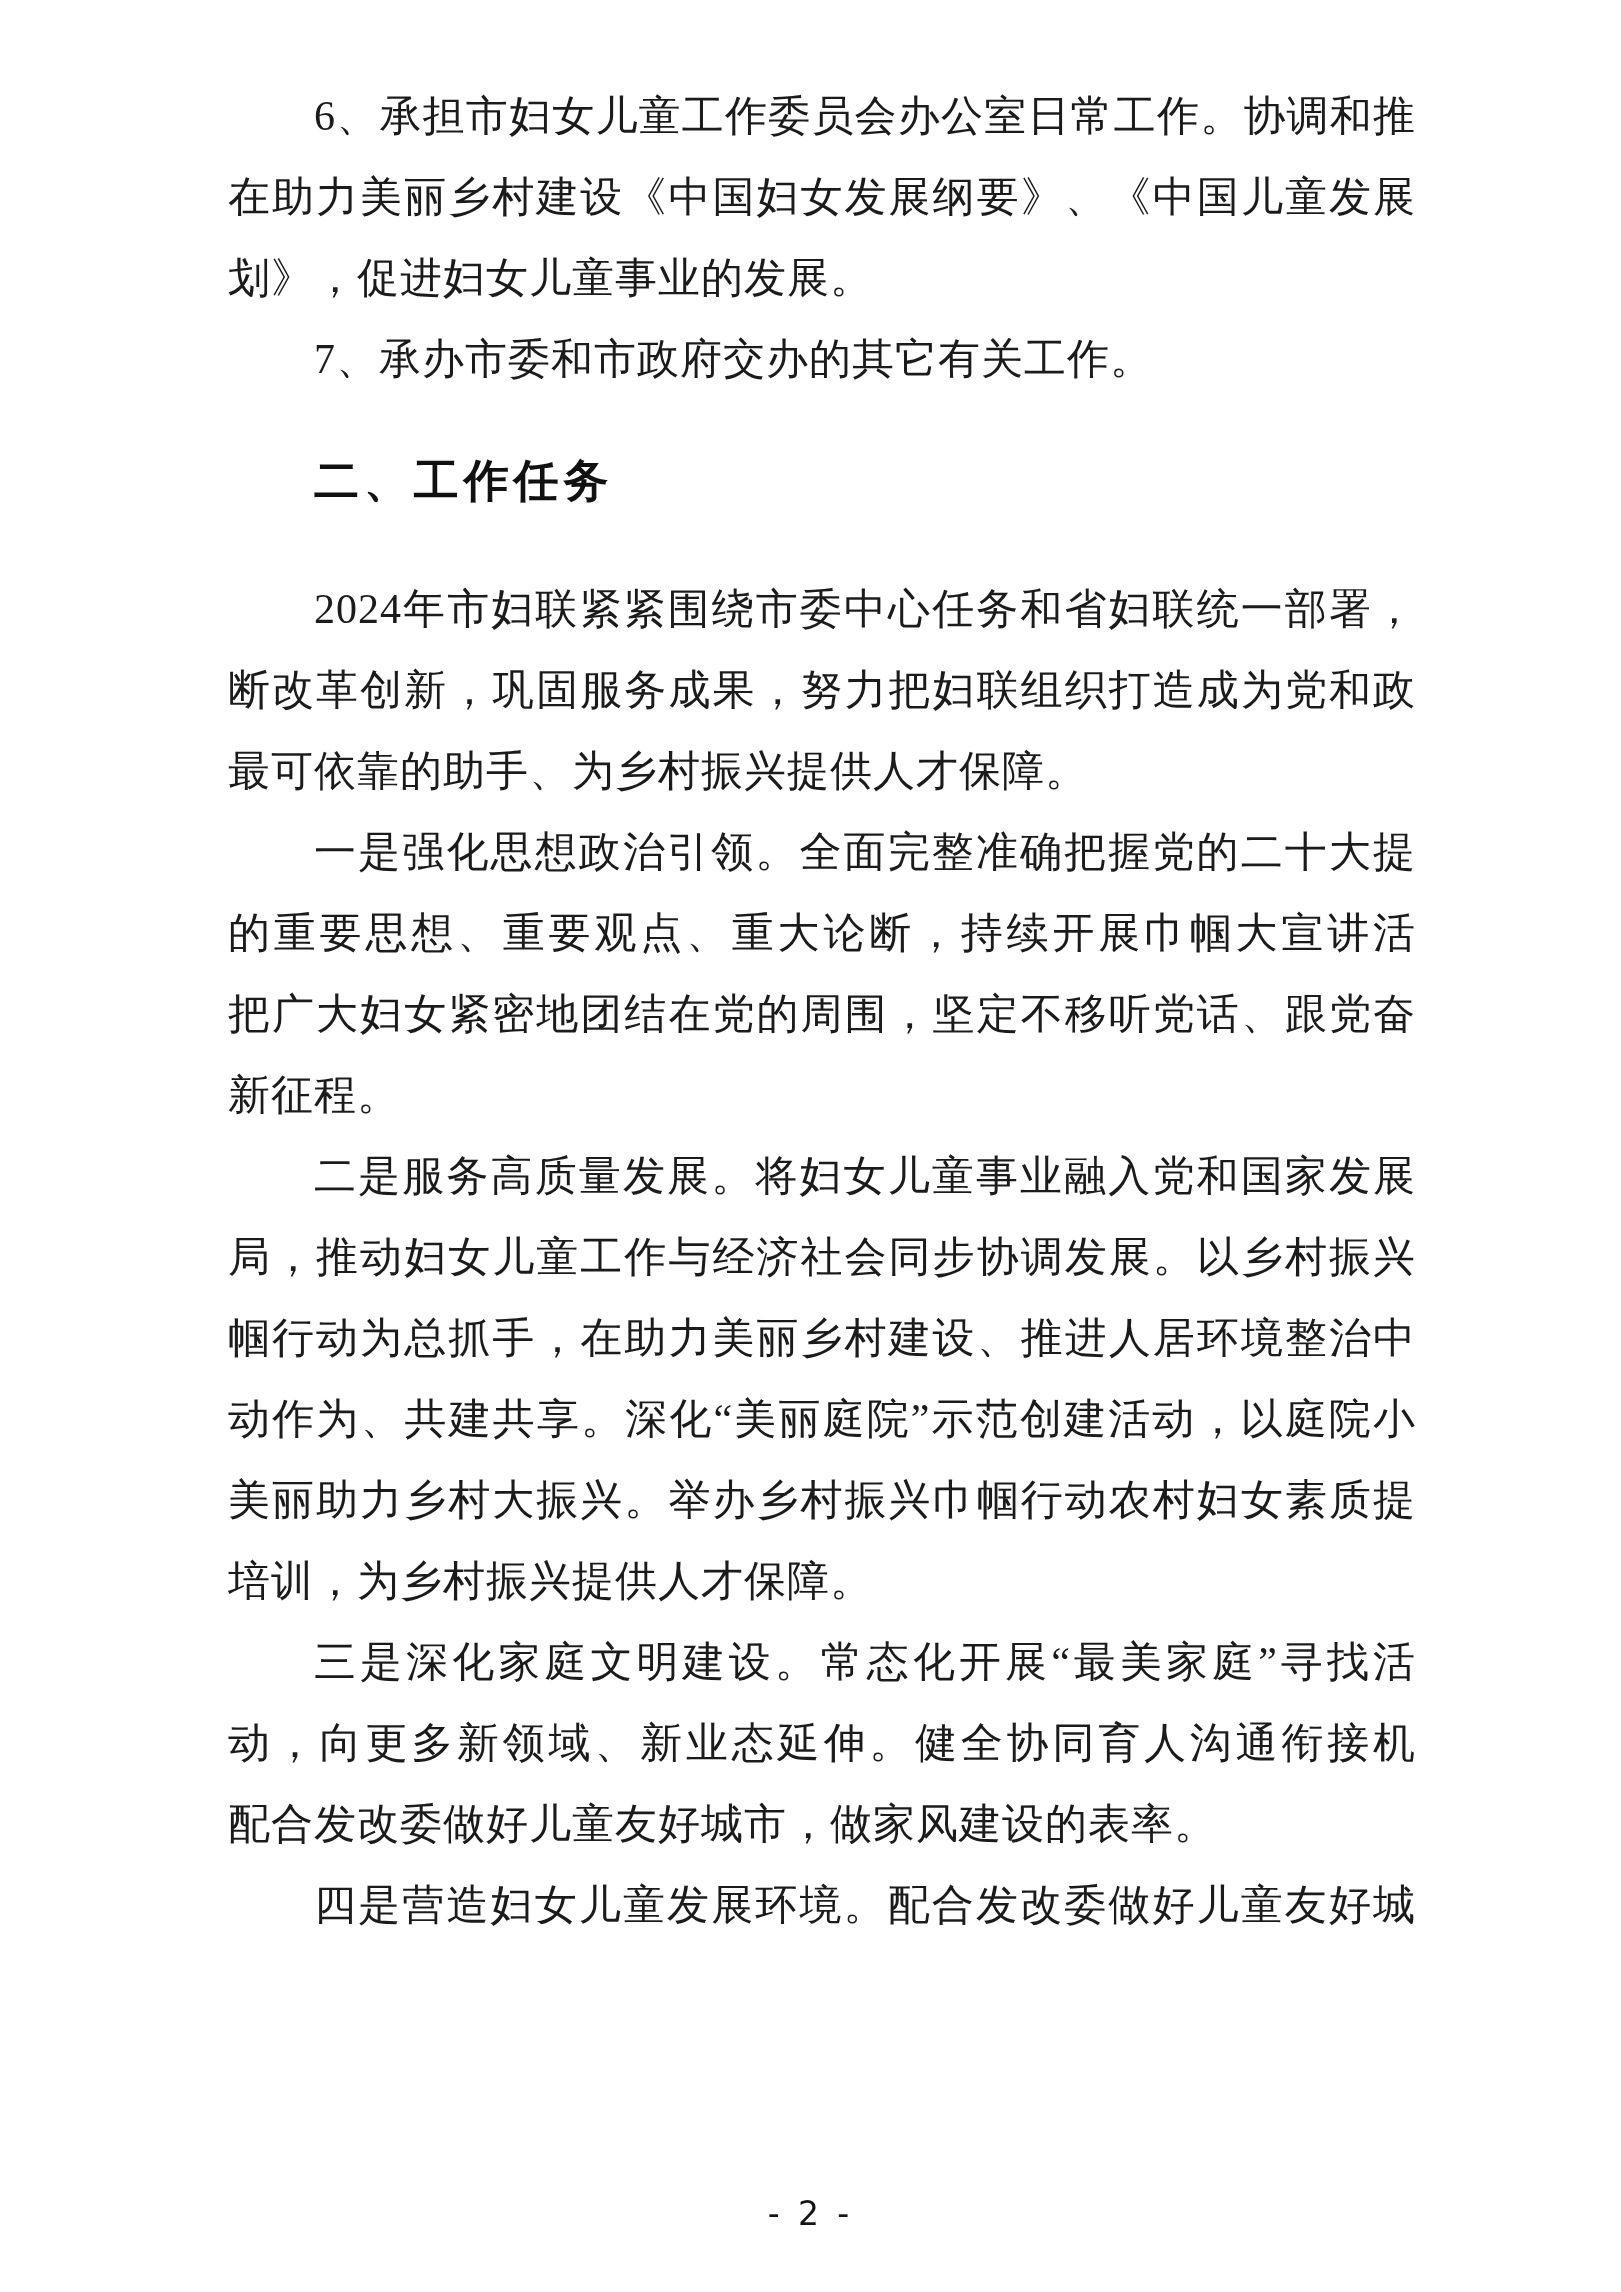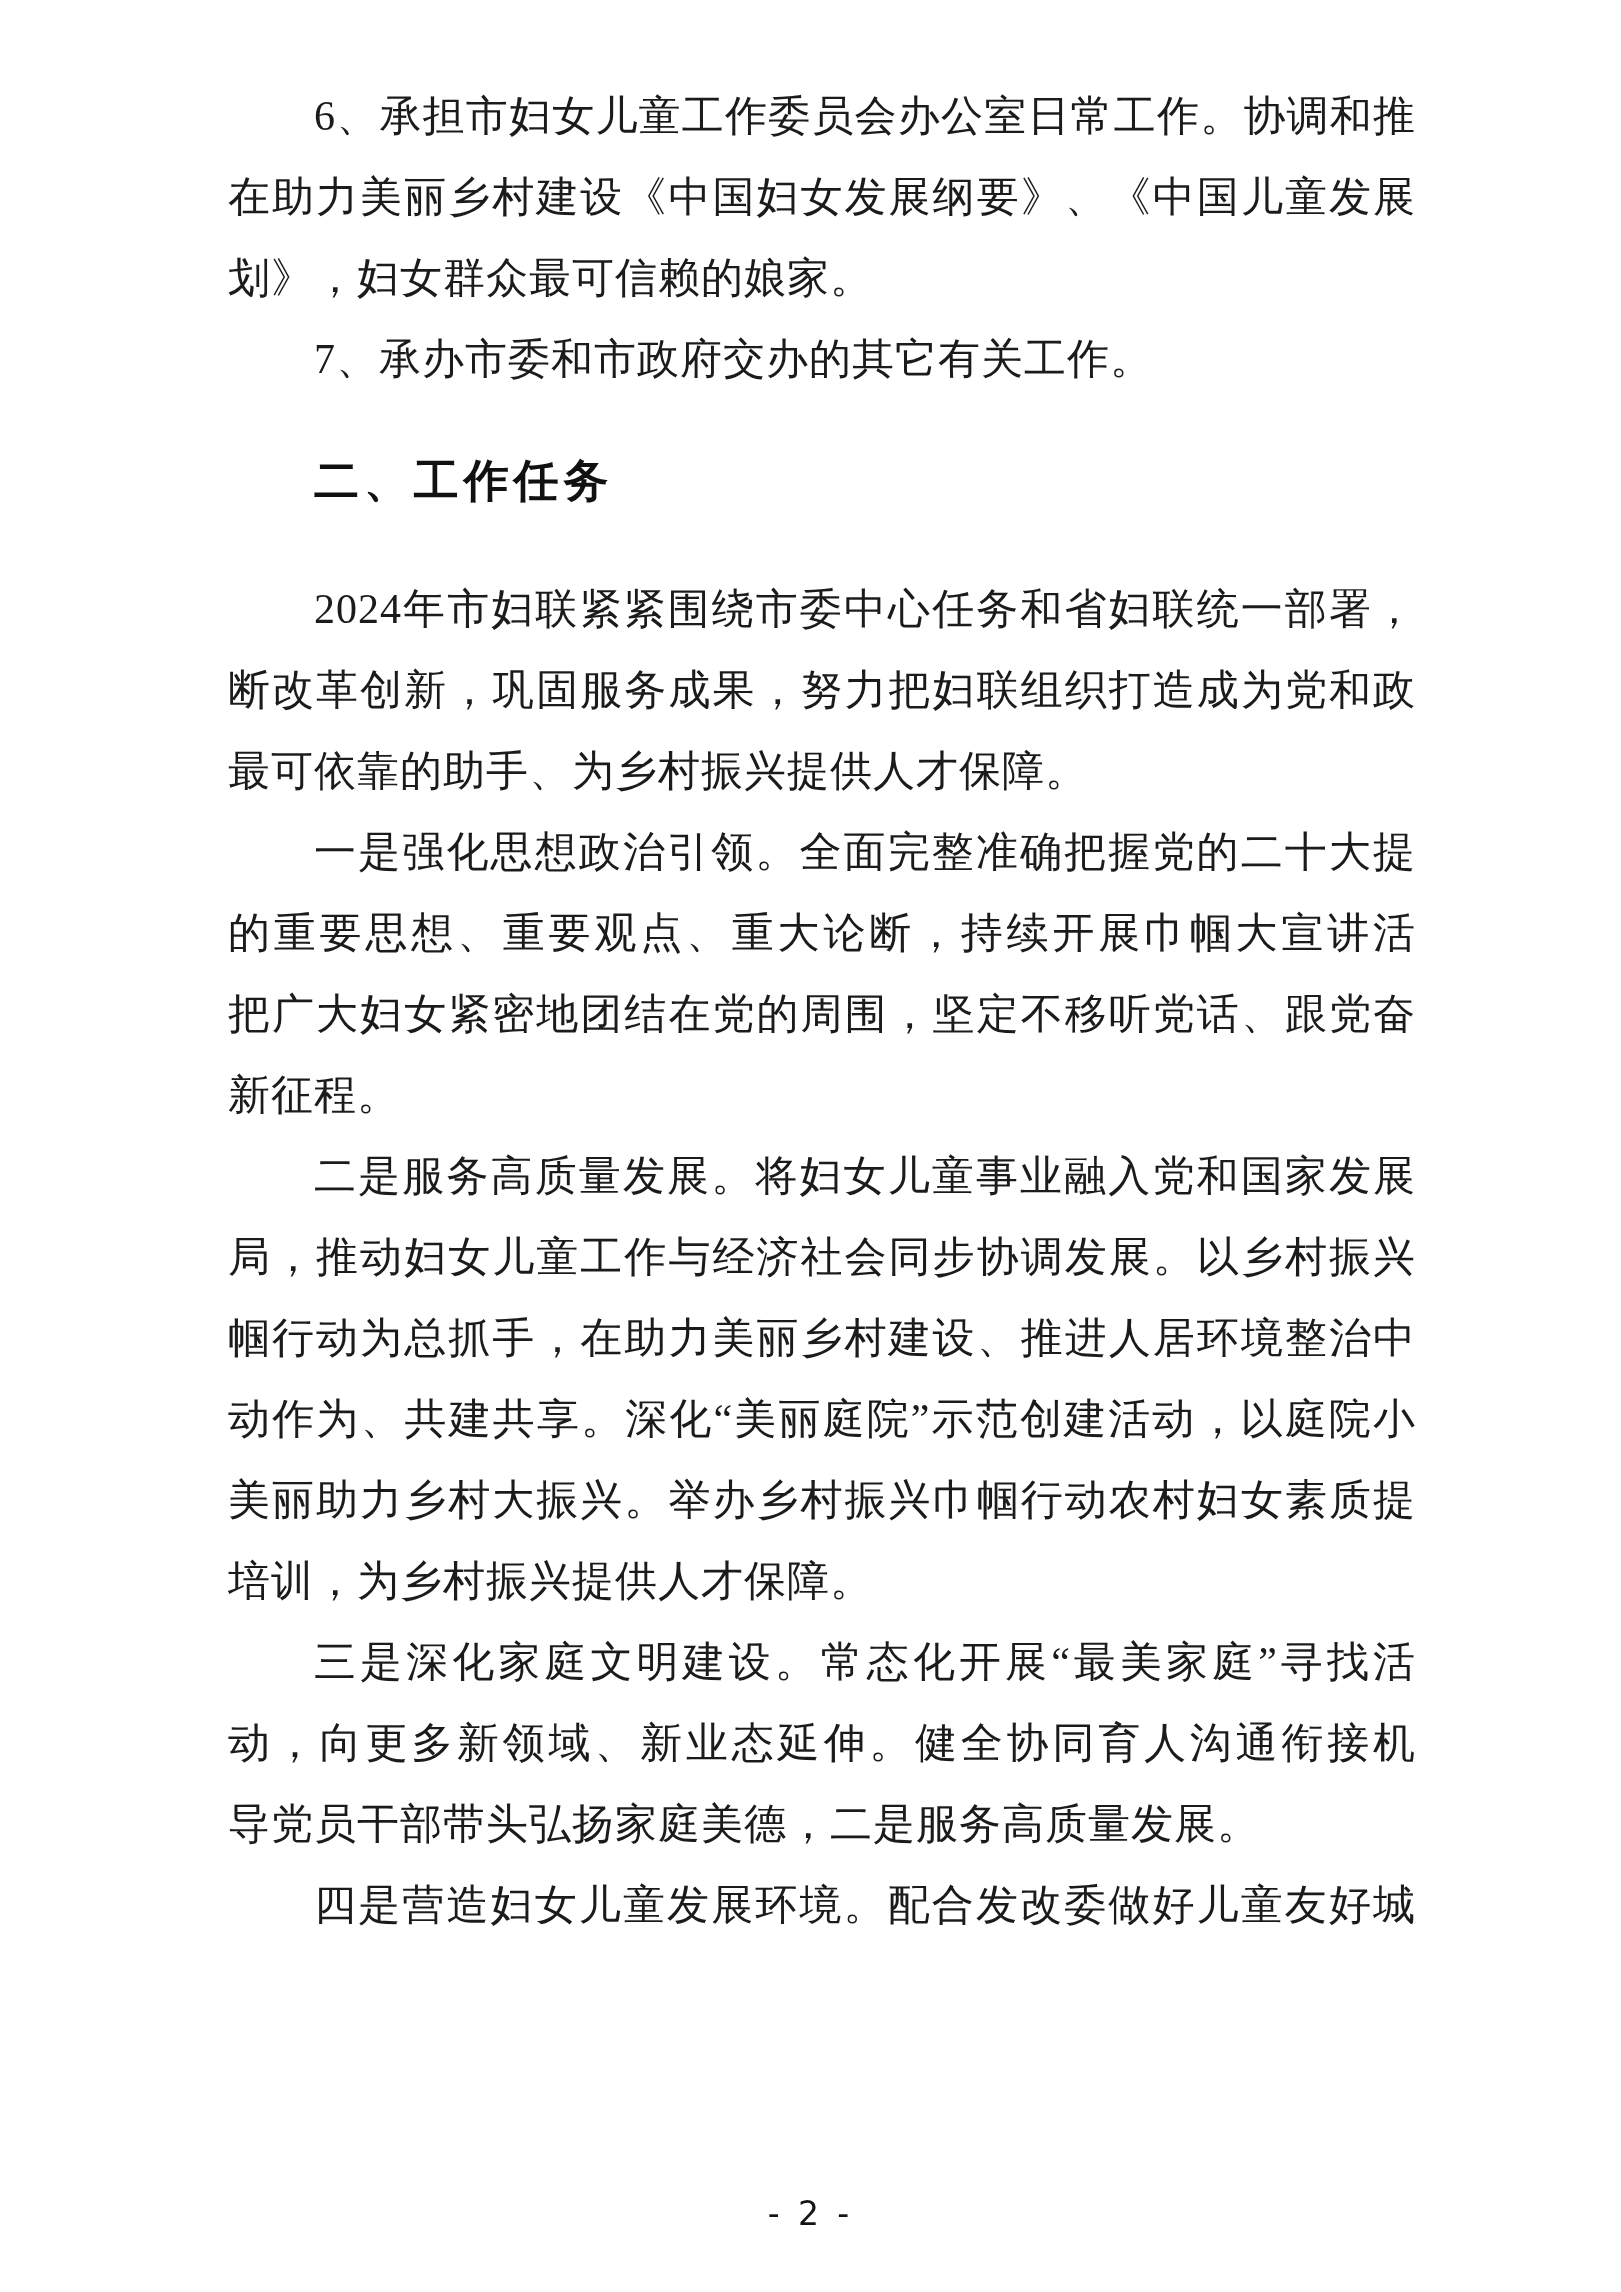--- a/index.html
+++ b/index.html
@@ -60,36 +60,36 @@
     color: #141414;
   }
 </style>
 </head>
 <body>
 
 <div class="page">
   <div class="content">
       <div class="line indent fill">6、承担市妇女儿童工作委员会办公室日常工作。协调和推动</div>
       <div class="line fill">在助力美丽乡村建设《中国妇女发展纲要》、《中国儿童发展纲</div>
-      <div class="line">划》，妇女群众最可信赖的娘家。</div>
+      <div class="line">划》，促进妇女儿童事业的发展。</div>
       <div class="line indent">7、承办市委和市政府交办的其它有关工作。</div>
       <div class="heading">二、工作任务</div>
       <div class="line indent fill">2024年市妇联紧紧围绕市委中心任务和省妇联统一部署，不</div>
       <div class="line fill">断改革创新，巩固服务成果，努力把妇联组织打造成为党和政府</div>
       <div class="line">最可依靠的助手、为乡村振兴提供人才保障。</div>
       <div class="line indent fill">一是强化思想政治引领。全面完整准确把握党的二十大提出</div>
       <div class="line fill">的重要思想、重要观点、重大论断，持续开展巾帼大宣讲活动，</div>
       <div class="line fill">把广大妇女紧密地团结在党的周围，坚定不移听党话、跟党奋进</div>
       <div class="line">新征程。</div>
       <div class="line indent fill">二是服务高质量发展。将妇女儿童事业融入党和国家发展大</div>
       <div class="line fill">局，推动妇女儿童工作与经济社会同步协调发展。以乡村振兴巾</div>
       <div class="line fill">帼行动为总抓手，在助力美丽乡村建设、推进人居环境整治中主</div>
       <div class="line fill">动作为、共建共享。深化“美丽庭院”示范创建活动，以庭院小</div>
       <div class="line fill">美丽助力乡村大振兴。举办乡村振兴巾帼行动农村妇女素质提升</div>
       <div class="line">培训，为乡村振兴提供人才保障。</div>
       <div class="line indent fill">三是深化家庭文明建设。常态化开展“最美家庭”寻找活</div>
       <div class="line fill">动，向更多新领域、新业态延伸。健全协同育人沟通衔接机制，</div>
-      <div class="line">导党员干部带头弘扬家庭美德，二是服务高质量发展。</div>
+      <div class="line">配合发改委做好儿童友好城市，做家风建设的表率。</div>
       <div class="line indent fill">四是营造妇女儿童发展环境。配合发改委做好儿童友好城市</div>
     </div>
   <div class="footer">- 2 -</div>
 </div>
 
 
 </body></html>

